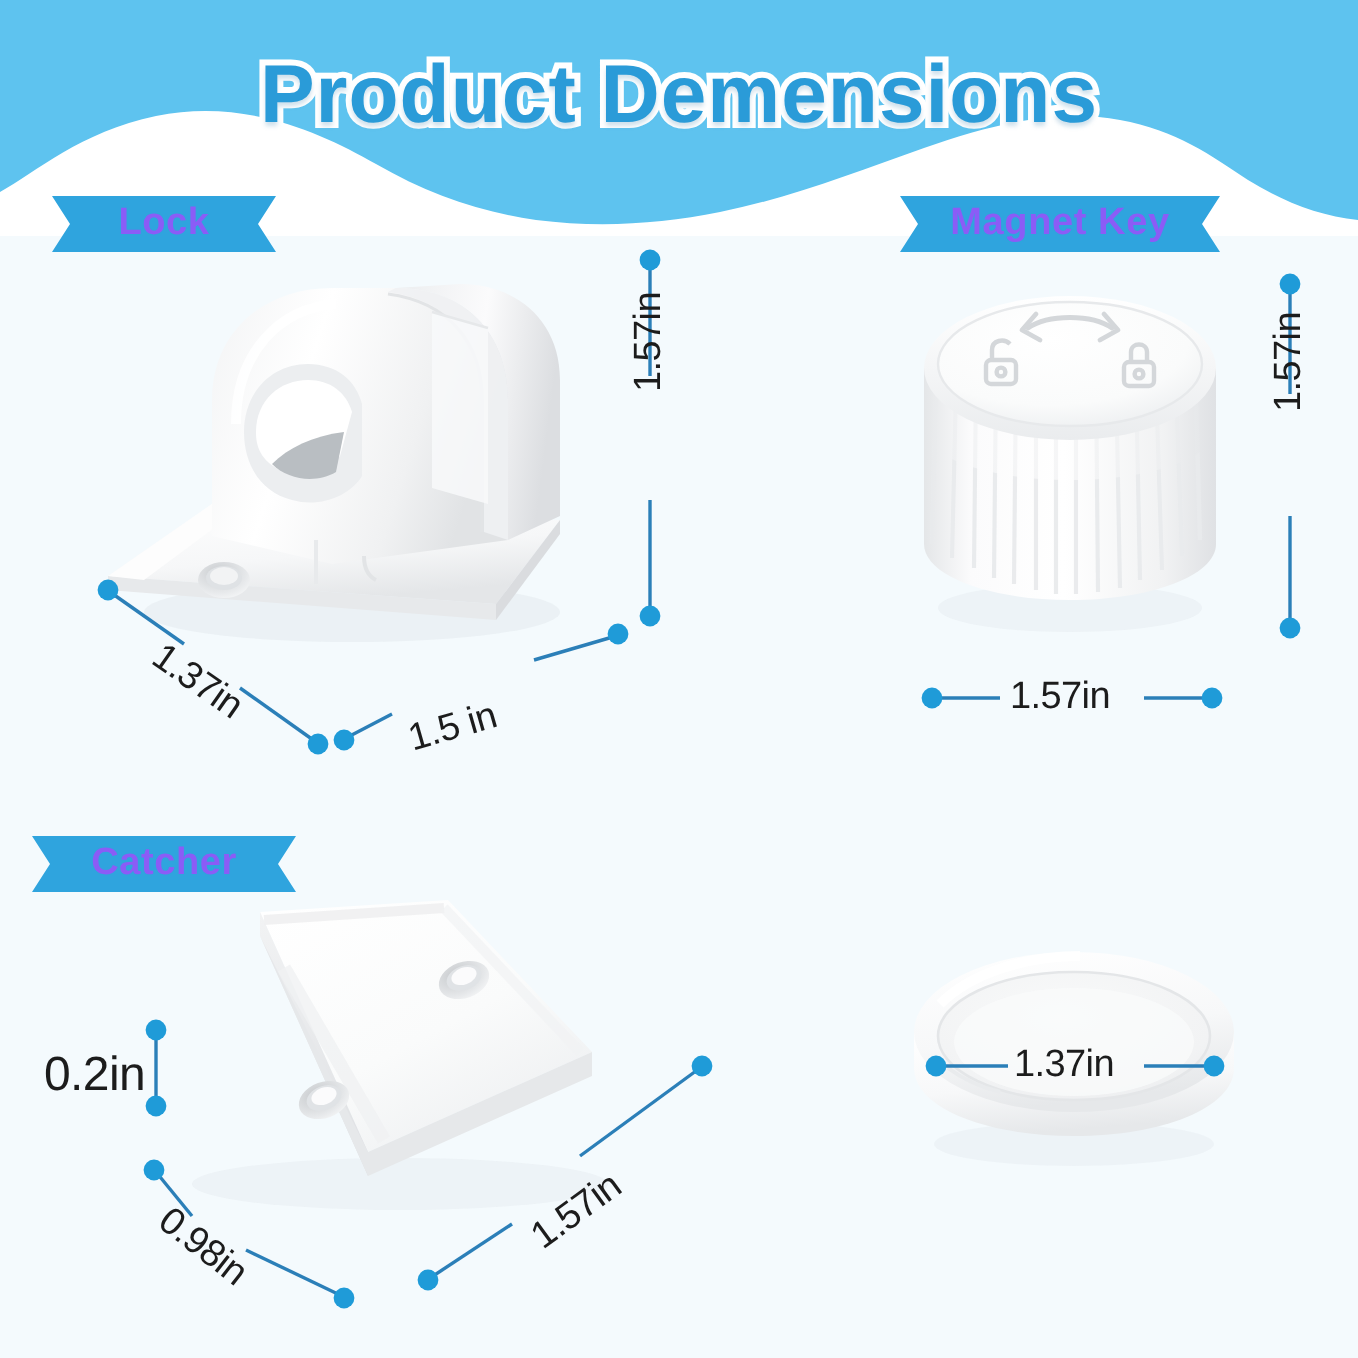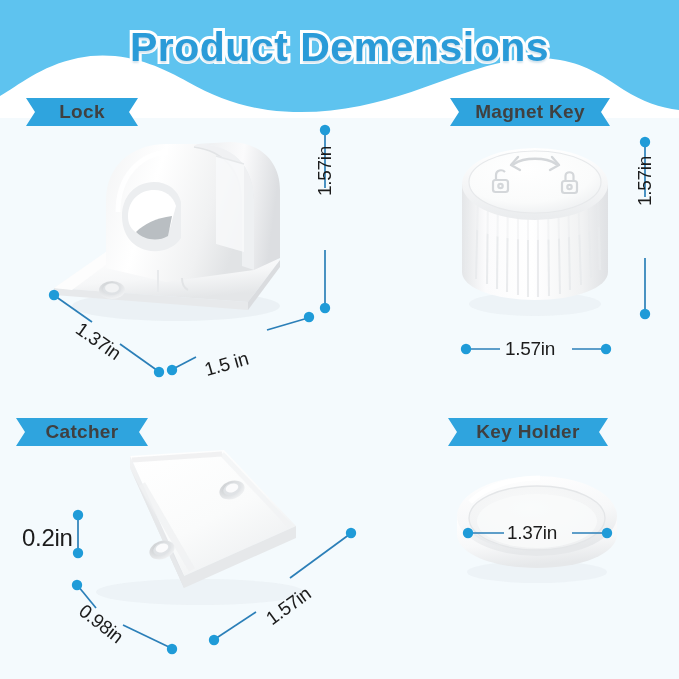--- a/index.html
+++ b/index.html
@@ -54,21 +54,21 @@
     z-index: 5;
   }
   .ribbon .rib-svg { position: absolute; left: 0; top: 0; }
   .ribbon .rib-label {
     position: absolute;
     left: 0; top: 0;
     width: 100%;
     height: 28px;
     line-height: 28px;
     text-align: center;
-    color: #404040;
+    color: #8b5cf6;
     font-size: 19px;
     font-weight: bold;
     letter-spacing: 0.3px;
   }
 
   #ribbon-lock      { left: 26px;  top: 98px;  width: 112px; }
   #ribbon-magnet    { left: 450px; top: 98px;  width: 160px; }
   #ribbon-catcher   { left: 16px;  top: 418px; width: 132px; }
   #ribbon-keyholder { left: 448px; top: 418px; width: 160px; }
 
@@ -347,26 +347,20 @@
     <span class="rib-label">Magnet Key</span>
   </div>
 
   <div class="ribbon" id="ribbon-catcher">
     <svg class="rib-svg" width="132" height="28" viewBox="0 0 132 28" preserveAspectRatio="none">
       <path d="M0,0 L132,0 L123,14 L132,28 L0,28 L9,14 Z" fill="#2fa4de"></path>
     </svg>
     <span class="rib-label">Catcher</span>
   </div>
 
-  <div class="ribbon" id="ribbon-keyholder">
-    <svg class="rib-svg" width="160" height="28" viewBox="0 0 160 28" preserveAspectRatio="none">
-      <path d="M0,0 L160,0 L151,14 L160,28 L0,28 L9,14 Z" fill="#2fa4de"></path>
-    </svg>
-    <span class="rib-label">Key Holder</span>
-  </div>
 
   <svg class="dims" width="679" height="679" viewBox="0 0 679 679">
     <g stroke="#2b7fb8" stroke-width="1.7" fill="none">
 
       <path d="M325,131 L325,188"></path>
       <path d="M325,250 L325,307"></path>
 
       <path d="M55,296 L92,322"></path>
       <path d="M120,344 L158,371"></path>
 

